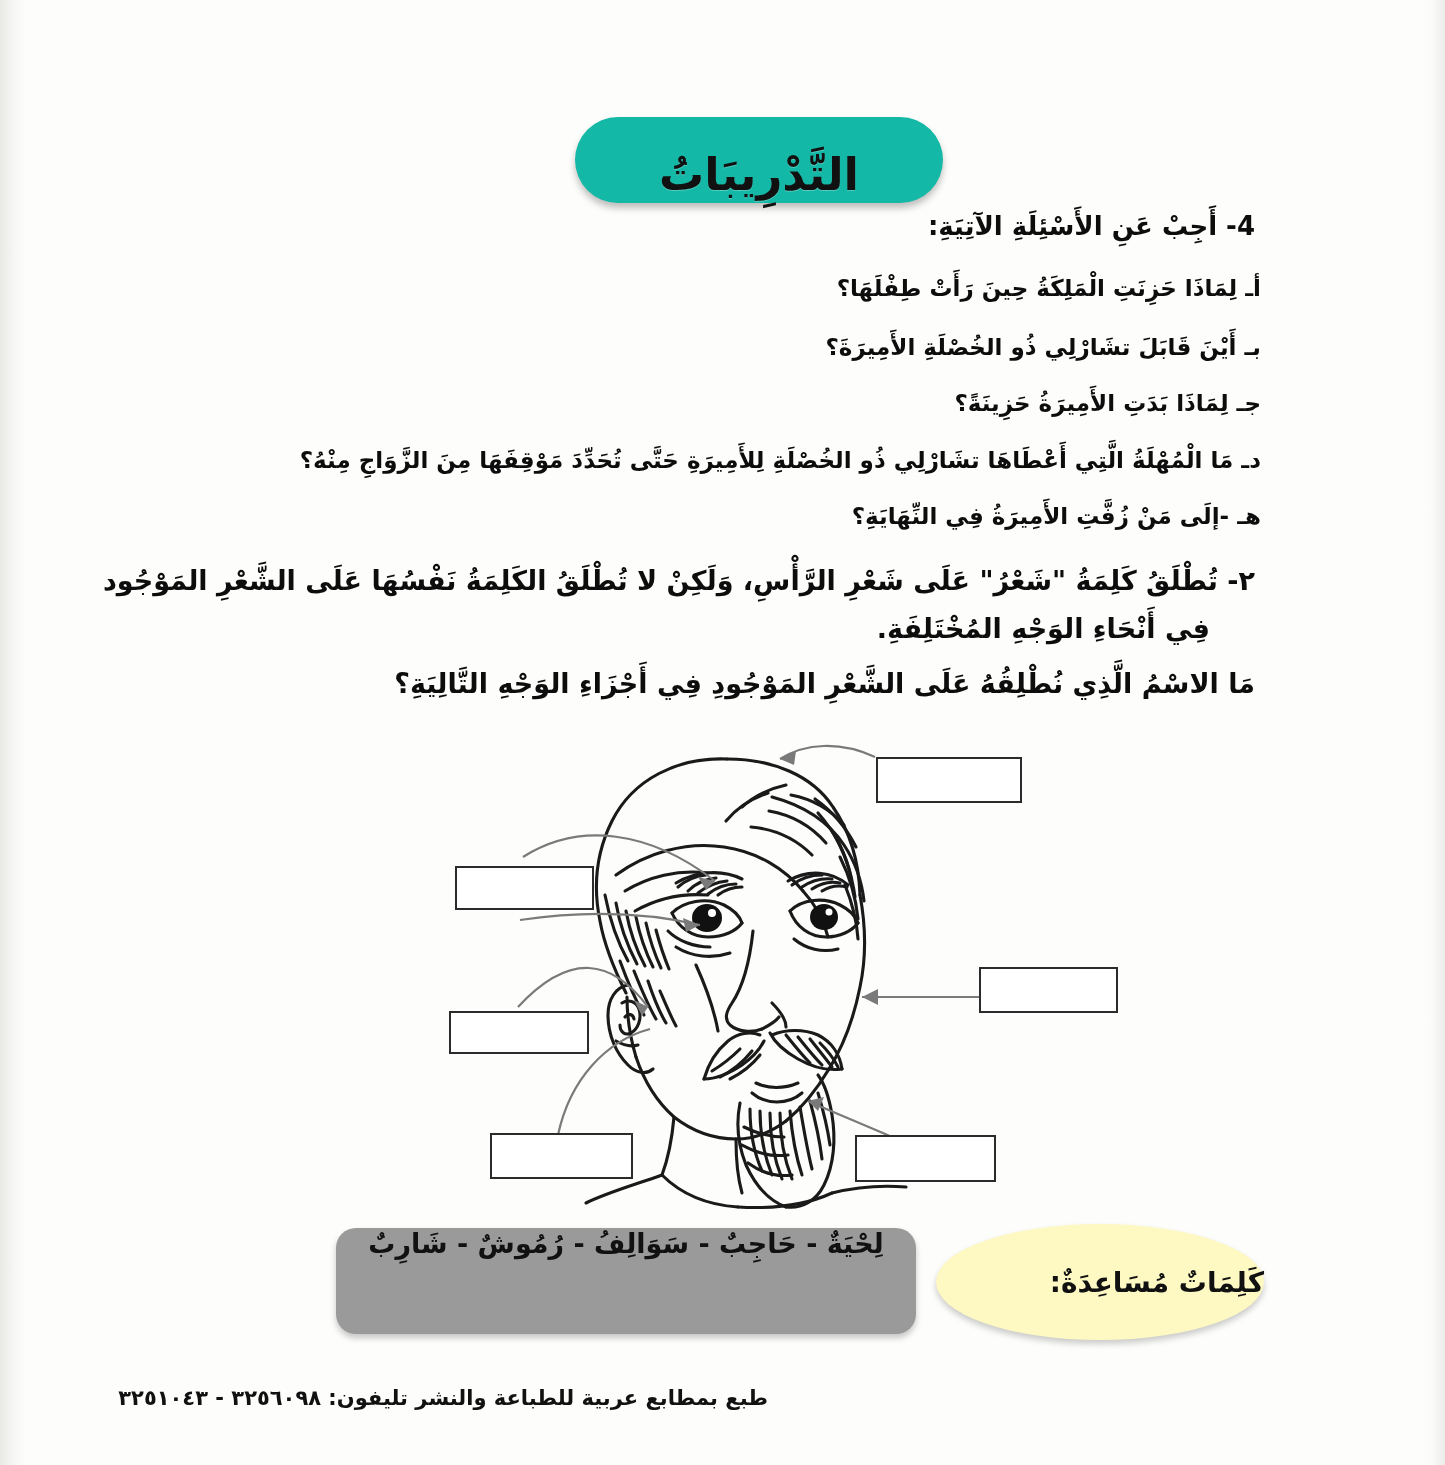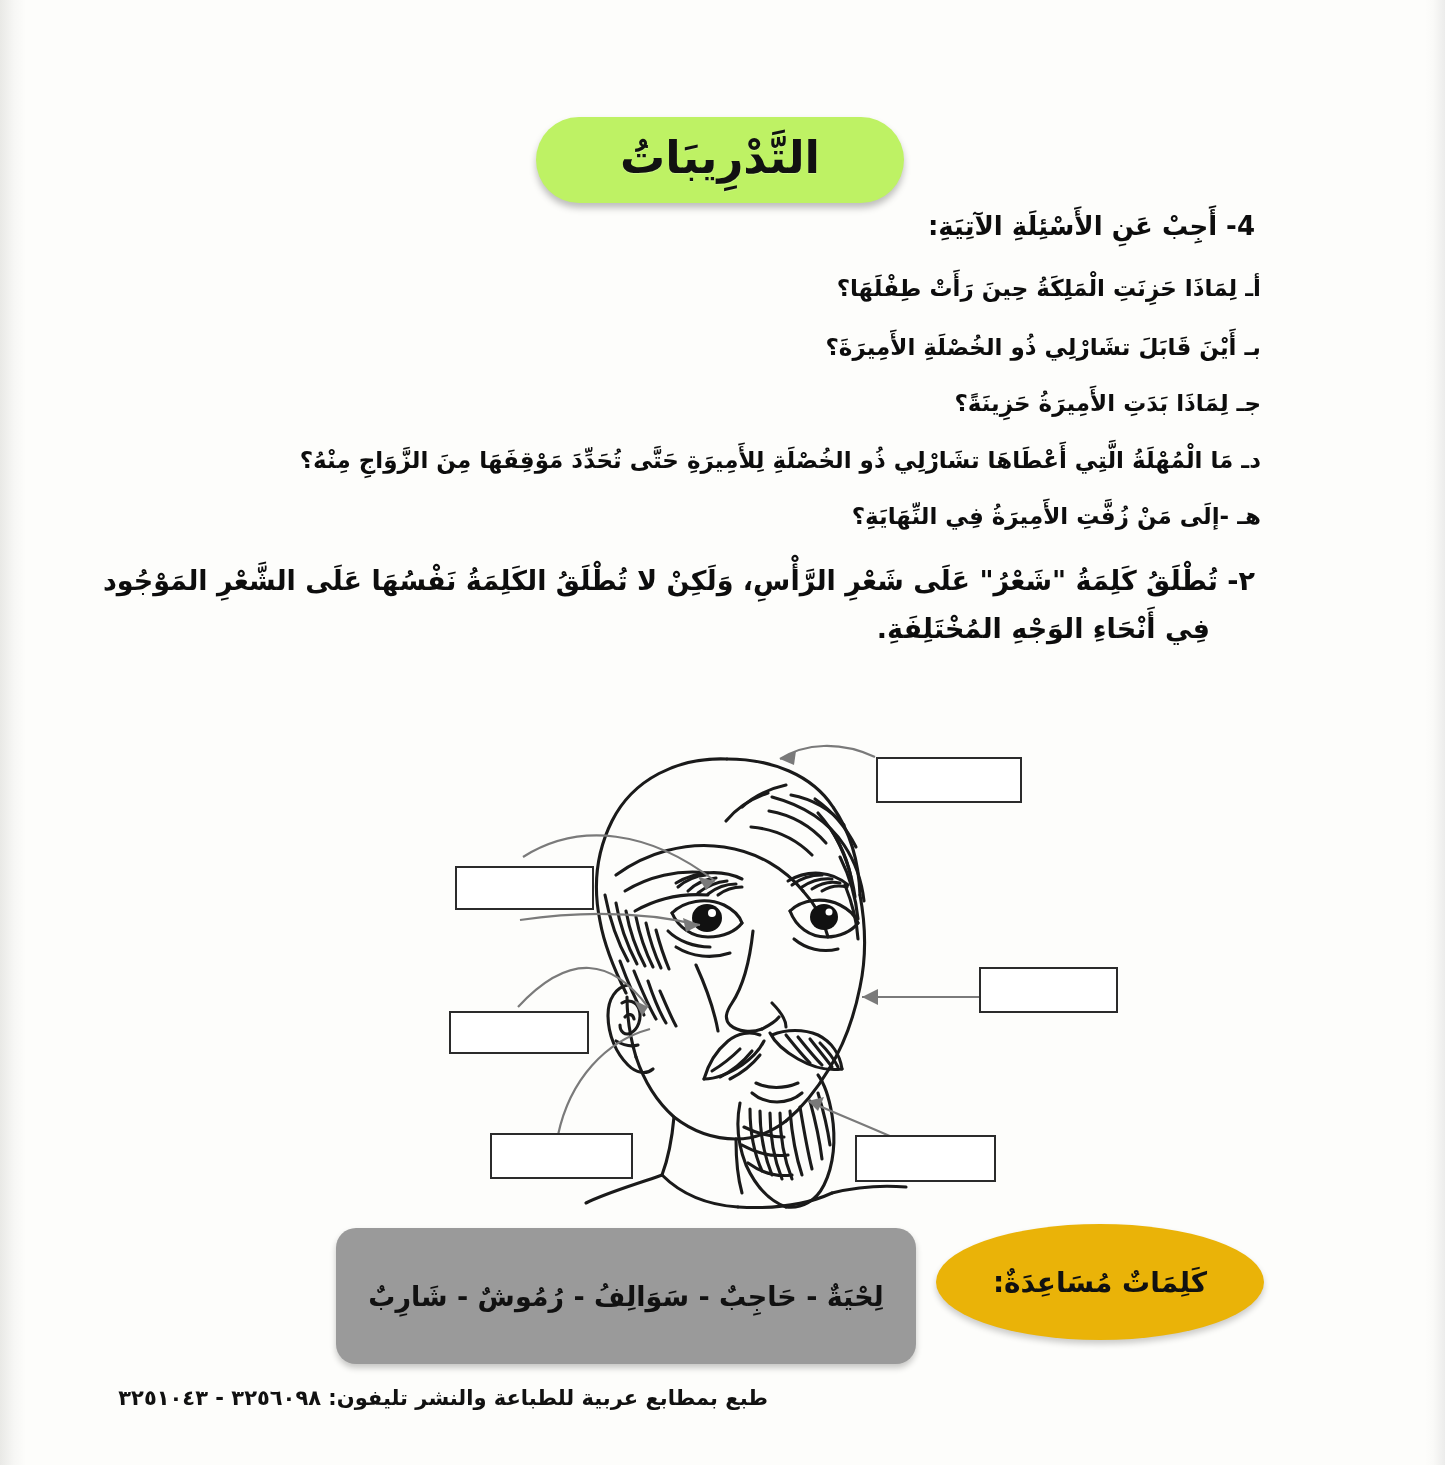--- a/index.html
+++ b/index.html
@@ -32,29 +32,29 @@
     position: absolute;
     right: 0; top: 0; bottom: 0;
     width: 20px;
     background: linear-gradient(to left, #ececeb 0%, #fafaf8 60%, #fdfdfb 100%);
     pointer-events: none;
   }
 
   
   .title-banner {
     position: absolute;
-    left: 536px;
+    left: 575px;
     top: 117px;
     width: 368px;
     height: 86px;
-    background: #bef264;
+    background: #14b8a6;
     border-radius: 44px;
     box-shadow: 0 5px 7px rgba(0,0,0,0.25);
     display: flex;
-    align-items: center;
+    align-items: flex-end;
     justify-content: center;
   }
   .title-banner .title-text {
     color: #111;
     font-size: 45px;
     font-weight: bold;
     letter-spacing: 1px;
     text-shadow: 0 1px 0 rgba(255,255,255,0.25);
     line-height: 1;
     padding-bottom: 6px;
@@ -98,46 +98,44 @@
     border: 2.5px solid #2b2b2b;
     box-sizing: border-box;
   }
 
   
   .help-bar {
     position: absolute;
     left: 336px;
     top: 1228px;
     width: 580px;
-    height: 136px;
+    height: 106px;
     background: #9a9a9a;
     border-radius: 20px;
     box-shadow: 0 4px 6px rgba(0,0,0,0.22);
     display: flex;
-    align-items: center;
     justify-content: center;
   }
   .help-bar .help-words {
     color: #111;
     font-size: 27px;
     font-weight: bold;
     direction: rtl;
   }
   .help-oval {
     position: absolute;
     left: 936px;
     top: 1224px;
     width: 328px;
     height: 116px;
-    background: #eab308;
+    background: #fef9c3;
     border-radius: 50%;
     box-shadow: 0 4px 6px rgba(0,0,0,0.20);
     display: flex;
     align-items: center;
-    justify-content: center;
   }
   .help-oval .help-label {
     color: #111;
     font-size: 28px;
     font-weight: bold;
   }
 
   
   .footer {
     position: absolute;
@@ -164,20 +162,21 @@
 
   <div class="q-line q-main" style="top:212px;">4- أَجِبْ عَنِ الأَسْئِلَةِ الآتِيَةِ:</div>
   <div class="q-line q-sub" style="top:275px;">أـ   لِمَاذَا حَزِنَتِ الْمَلِكَةُ حِينَ رَأَتْ طِفْلَهَا؟</div>
   <div class="q-line q-sub" style="top:334px;">بـ أَيْنَ قَابَلَ تشَارْلِي ذُو الخُصْلَةِ الأَمِيرَةَ؟</div>
   <div class="q-line q-sub" style="top:390px;">جـ لِمَاذَا بَدَتِ الأَمِيرَةُ حَزِينَةً؟</div>
   <div class="q-line q-sub" style="top:447px;margin-left:32px;">دـ مَا الْمُهْلَةُ الَّتِي أَعْطَاهَا تشَارْلِي ذُو الخُصْلَةِ لِلأَمِيرَةِ حَتَّى تُحَدِّدَ مَوْقِفَهَا مِنَ الزَّوَاجِ مِنْهُ؟</div>
   <div class="q-line q-sub" style="top:503px;">هـ -إلَى مَنْ زُفَّتِ الأَمِيرَةُ فِي النِّهَايَةِ؟</div>
 
   <div class="q-line q-big" style="top:565px;">٢- تُطْلَقُ كَلِمَةُ "شَعْرُ" عَلَى شَعْرِ الرَّأْسِ، وَلَكِنْ لا تُطْلَقُ الكَلِمَةُ نَفْسُهَا عَلَى الشَّعْرِ المَوْجُود</div>
   <div class="q-line q-big" style="top:613px; right:235px;">فِي أَنْحَاءِ الوَجْهِ المُخْتَلِفَةِ.</div>
+  <div class="q-line q-big" style="top:668px; right:190px;">مَا الاسْمُ الَّذِي نُطْلِقُهُ عَلَى الشَّعْرِ المَوْجُودِ فِي أَجْزَاءِ الوَجْهِ التَّالِيَةِ؟</div>
 
   <div id="diagram">
     <svg width="660" height="480" viewBox="0 0 660 480" xmlns="http://www.w3.org/2000/svg">
       <g fill="none" stroke="#1a1a1a" stroke-width="3.1" stroke-linecap="round" stroke-linejoin="round">
 
         <path d="M307 24 C258 22 213 44 192 86 C176 118 173 152 180 186
                  C185 214 196 238 206 258"></path>
         <path d="M307 24 C352 24 392 40 413 72 C431 98 439 130 440 160"></path>
 
         <path d="M196 140 C226 118 266 106 304 112 C338 117 365 134 383 156"></path>

